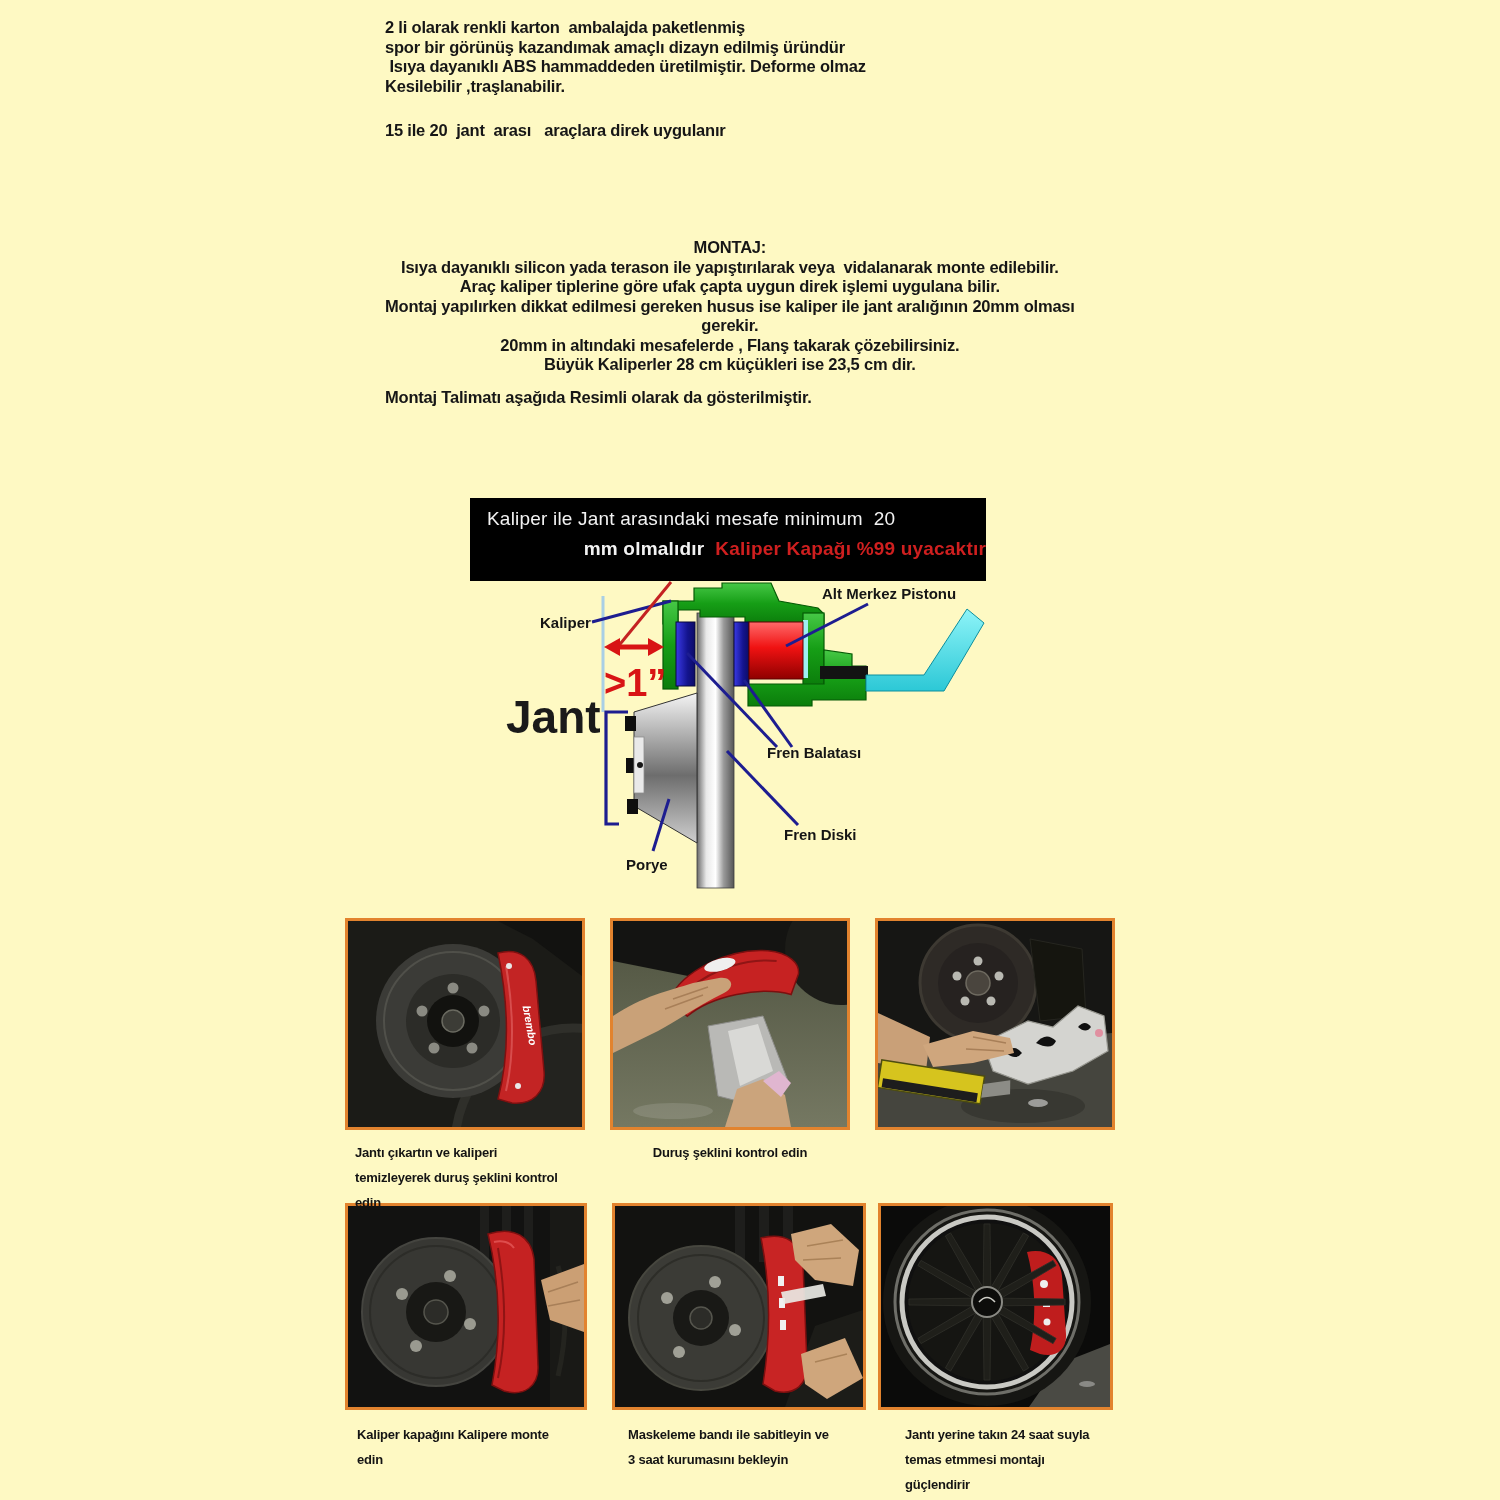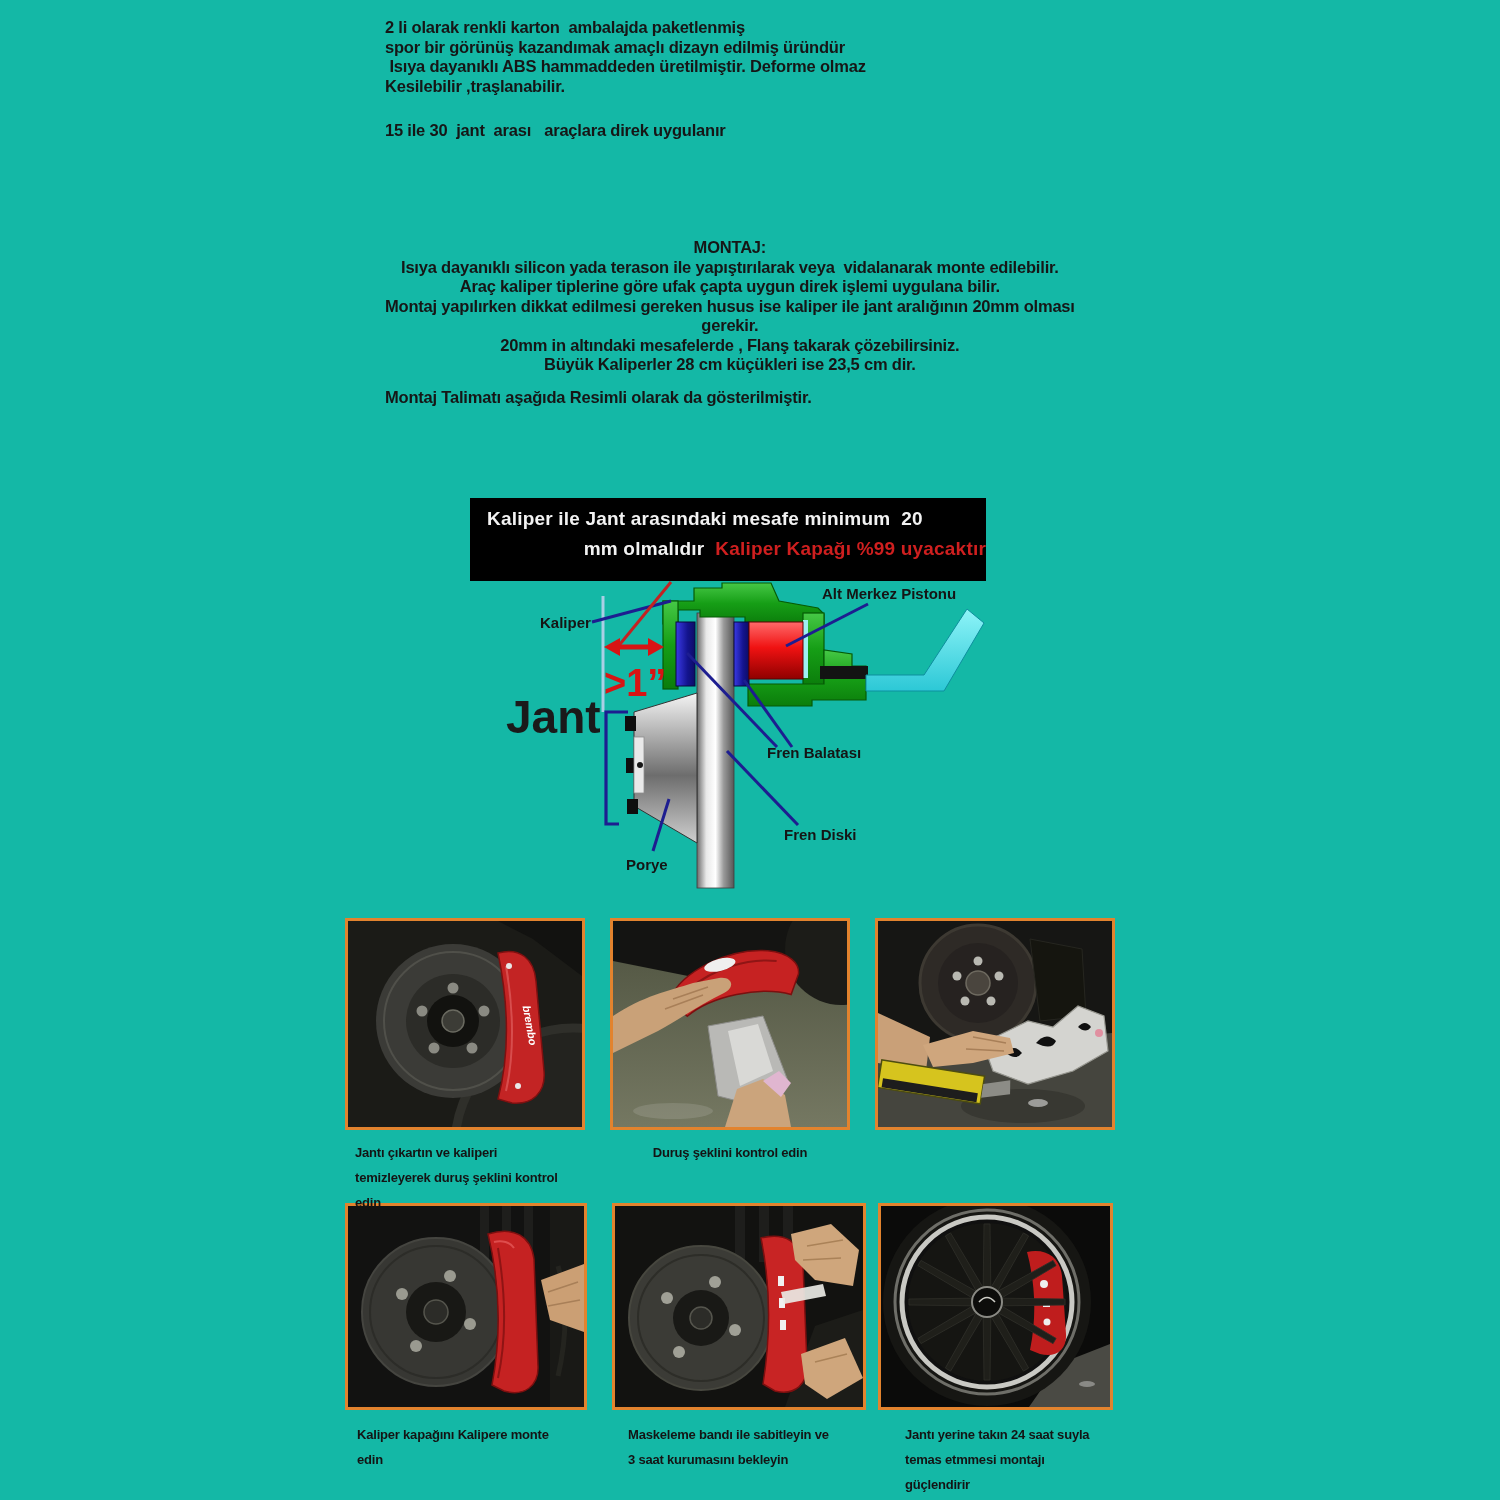--- a/index.html
+++ b/index.html
@@ -1,26 +1,26 @@
 <!DOCTYPE html>
 <html><head>
 <meta charset="utf-8">
 <style>
   html,body{margin:0;padding:0;background:#fff;}
-  #page{position:relative;width:1500px;height:1500px;background:#14b8a6;overflow:hidden;
+  #page{position:relative;width:1500px;height:1500px;background:#fef9c3;overflow:hidden;
         font-family:"Liberation Sans","DejaVu Sans",sans-serif;color:#111;}
   .tline{white-space:pre;font-weight:bold;font-size:16.5px;line-height:19.5px;color:#161616;letter-spacing:-0.2px;}
   .abs{position:absolute;}
   #intro{left:385px;top:18px;}
   #fitment{left:385px;top:121px;}
   #montaj{left:385px;top:238px;text-align:center;}
   #montaj-footer{left:385px;top:388px;text-align:center;}
   #banner{left:470px;top:498px;width:516px;height:83px;background:#000;box-sizing:border-box;
           padding:10px 0 0 17px;}
-  #banner .b1{color:#f2f2f2;font-weight:bold;font-size:19px;white-space:pre;letter-spacing:0.2px;}
+  #banner .b1{color:#f2f2f2;font-weight:normal;font-size:19px;white-space:pre;letter-spacing:0.2px;}
   #banner .b2{margin-top:8px;font-weight:bold;font-size:19px;white-space:pre;letter-spacing:0.2px;text-align:right;}
   #banner .b2 .w{color:#f2f2f2;}
   #banner .b2 .r{color:#cf1f1f;}
   .photo{position:absolute;box-sizing:border-box;border:3px solid #e2832e;
          box-shadow:inset 0 0 0 1px #f7d9ad;background:#111;}
   .photo svg{display:block;width:100%;height:100%;}
   .cap{position:absolute;font-weight:bold;font-size:13px;line-height:25px;color:#141414;letter-spacing:-0.2px;}
   .cap div{white-space:pre;}
   #cap2{text-align:center;}
   #diagram{left:470px;top:581px;width:530px;height:330px;}
@@ -29,21 +29,21 @@
 <body>
 
 <div id="page">
 
   <div id="intro" class="abs">
     <div class="tline">2 li olarak renkli karton  ambalajda paketlenmiş</div>
     <div class="tline">spor bir görünüş kazandımak amaçlı dizayn edilmiş üründür</div>
     <div class="tline"> Isıya dayanıklı ABS hammaddeden üretilmiştir. Deforme olmaz</div>
     <div class="tline">Kesilebilir ,traşlanabilir.</div>
   </div>
-  <div id="fitment" class="abs tline">15 ile 30  jant  arası   araçlara direk uygulanır</div>
+  <div id="fitment" class="abs tline">15 ile 20  jant  arası   araçlara direk uygulanır</div>
 
   <div id="montaj" class="abs">
     <div class="tline">MONTAJ:</div>
     <div class="tline">Isıya dayanıklı silicon yada terason ile yapıştırılarak veya  vidalanarak monte edilebilir.</div>
     <div class="tline">Araç kaliper tiplerine göre ufak çapta uygun direk işlemi uygulana bilir.</div>
     <div class="tline">Montaj yapılırken dikkat edilmesi gereken husus ise kaliper ile jant aralığının 20mm olması</div>
     <div class="tline">gerekir.</div>
     <div class="tline">20mm in altındaki mesafelerde , Flanş takarak çözebilirsiniz.</div>
     <div class="tline">Büyük Kaliperler 28 cm küçükleri ise 23,5 cm dir.</div>
   </div>

